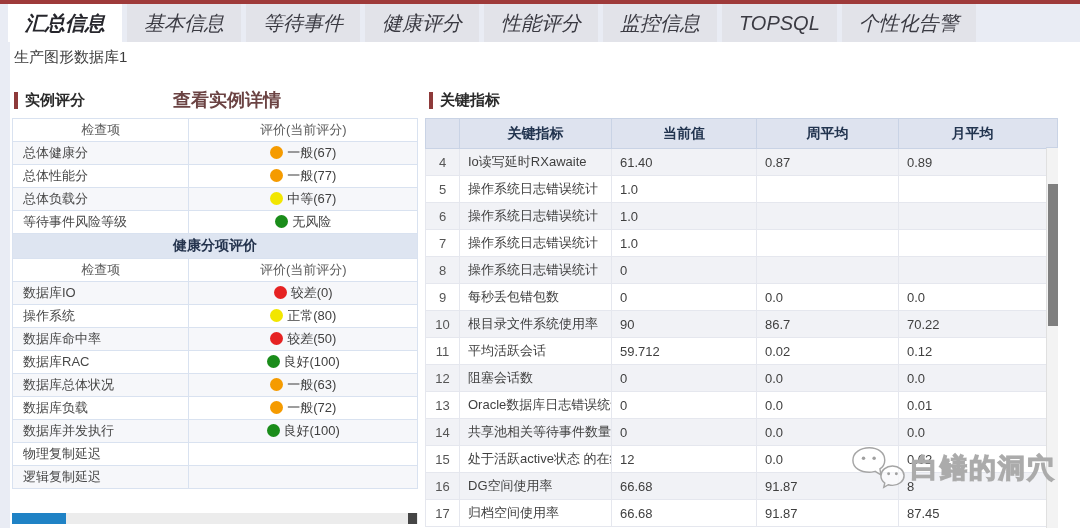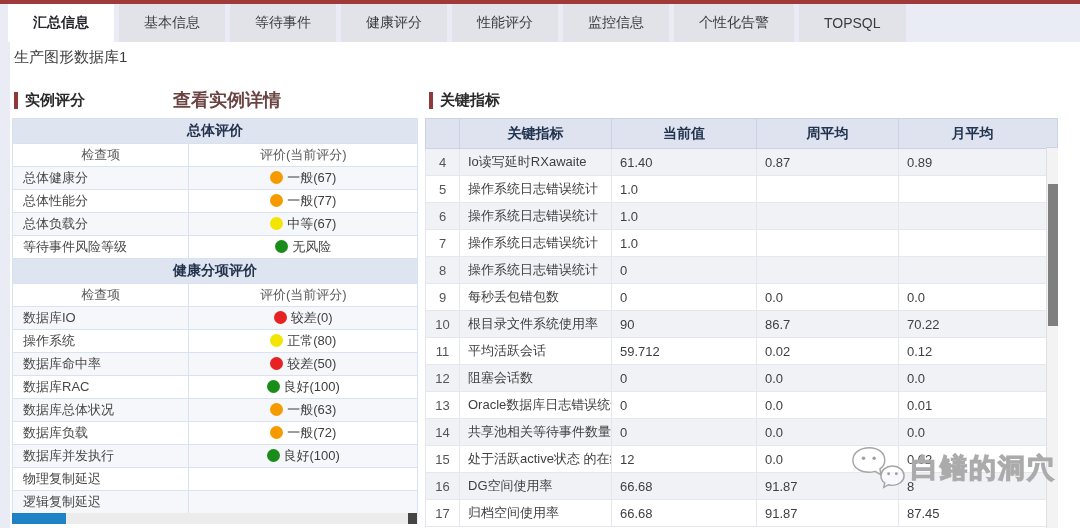--- a/index.html
+++ b/index.html
@@ -5,22 +5,22 @@
   * { box-sizing: border-box; margin: 0; padding: 0; }
   html,body { width:1080px; height:528px; overflow:hidden; background:#fff;
     font-family:"Liberation Sans","DejaVu Sans",sans-serif; }
   #stage { position:relative; width:1080px; height:528px; background:#fff; }
 
   
   .top-red-bar { position:absolute; left:0; top:0; width:1080px; height:4px; background:#9e3a3a; }
   .left-strip { position:absolute; left:0; top:4px; width:10px; height:524px; background:#e9ecf4; }
   .tab-bar { position:absolute; left:0; top:4px; width:1080px; height:38px; background:#e9ecf4;
     display:flex; align-items:stretch; padding-left:8px; gap:5px; }
-  .tab { display:flex; align-items:center; padding:0 25px; font-size:14px; color:#3a3a42;
-    background:#e2e3e9; cursor:pointer; white-space:nowrap; }
+  .tab { display:flex; align-items:center; padding:0 17px; font-size:20px; color:#3a3a42;
+    background:#e2e3e9; cursor:pointer; white-space:nowrap;font-style:italic; }
   .tab.active { background:#ffffff; color:#26262c; font-weight:bold; }
 
   .page-title { position:absolute; left:14px; top:48px; font-size:15px; font-weight:normal; color:#3c3c3c; }
 
   .section-header { position:absolute; display:flex; align-items:center; height:20px; }
   .section-bar { width:4px; height:17px; background:#8e3a3a; margin-right:7px; }
   .section-title { font-size:15px; font-weight:bold; color:#2a2a2a; }
   .section-link { font-size:18px; font-weight:bold; color:#6b4343; margin-left:88px; cursor:pointer; }
 
   
@@ -70,41 +70,38 @@
   <div class="top-red-bar"></div>
   <div class="left-strip"></div>
 
   <div class="tab-bar">
       <div class="tab active">汇总信息</div>
       <div class="tab">基本信息</div>
       <div class="tab">等待事件</div>
       <div class="tab">健康评分</div>
       <div class="tab">性能评分</div>
       <div class="tab">监控信息</div>
+      <div class="tab">TOPSQL</div>
       <div class="tab">个性化告警</div>
-      <div class="tab">TOPSQL</div>
     </div>
 
   <div class="page-title">生产图形数据库1</div>
 
   <div class="section-header" style="left:14px; top:90px;">
     <div class="section-bar"></div>
     <div class="section-title">实例评分</div>
     <div class="section-link">查看实例详情</div>
   </div>
 
   <table class="score-table">
     <colgroup>
         <col style="width:176px">
         <col style="width:228px">
       </colgroup>
     <tbody>
-        <tr class="group-header">
-          <td colspan="2">总体评价</td>
-        </tr>
         <tr class="col-header">
           <td>检查项</td>
           <td>评价(当前评分)</td>
         </tr>
         <tr class="data-row striped">
           <td class="item">总体健康分</td>
           <td class="value"><span class="dot" style="background: rgb(245, 155, 0);"></span>一般(67)</td>
         </tr>
         <tr class="data-row">
           <td class="item">总体性能分</td>

